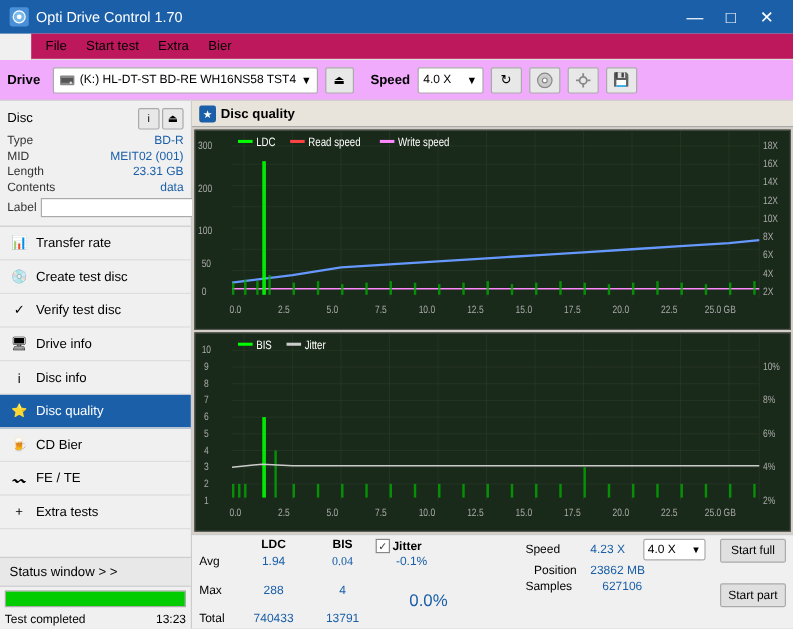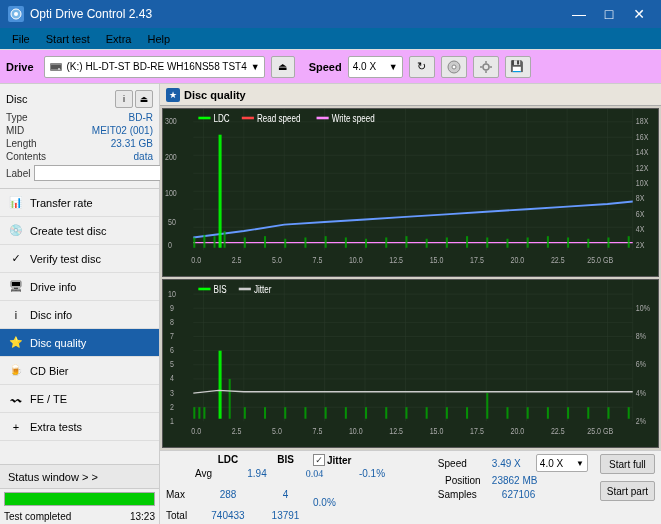--- a/index.html
+++ b/index.html
@@ -6,21 +6,21 @@
     body { width: 661px; height: 524px; font-family: 'Segoe UI', Tahoma, sans-serif; font-size: 11px; background: #f0f0f0; overflow: hidden; }
 
     
     .titlebar { background: #1a5fa8; color: white; height: 28px; display: flex; align-items: center; justify-content: space-between; padding: 0 8px; font-size: 12px; }
     .titlebar-left { display: flex; align-items: center; gap: 6px; }
     .titlebar-icon { width: 16px; height: 16px; background: #4a90d9; border-radius: 2px; display: flex; align-items: center; justify-content: center; }
     .titlebar-controls { display: flex; gap: 2px; }
     .titlebar-btn { width: 28px; height: 20px; display: flex; align-items: center; justify-content: center; cursor: pointer; border-radius: 2px; font-size: 14px; color: white; }
 
     
-    .menubar { background: #0369a1; height: 22px; display: flex; align-items: center; padding: 0 4px; border-bottom: 1px solid #ddd; }
+    .menubar { background: #be185d; height: 22px; display: flex; align-items: center; padding: 0 4px; border-bottom: 1px solid #ddd; margin-left: 26px; }
     .menu-item { padding: 2px 8px; cursor: pointer; font-size: 11px; border-radius: 2px; }
 
     
     .toolbar { background: #f0abfc; height: 34px; display: flex; align-items: center; padding: 0 6px; gap: 6px; border-bottom: 1px solid #ccc; }
     .toolbar-label { font-size: 11px; font-weight: bold; margin-right: 4px; }
     .drive-select { height: 22px; font-size: 11px; border: 1px solid #aaa; background: white; display: flex; align-items: center; padding: 0 4px; gap: 4px; border-radius: 2px; min-width: 200px; }
     .eject-btn { width: 24px; height: 22px; background: #e8e8e8; border: 1px solid #aaa; border-radius: 2px; display: flex; align-items: center; justify-content: center; cursor: pointer; font-size: 10px; }
     .speed-label { font-size: 11px; font-weight: bold; margin-left: 8px; }
     .speed-select { height: 22px; font-size: 11px; border: 1px solid #aaa; background: white; padding: 0 4px; border-radius: 2px; width: 55px; display: flex; align-items: center; justify-content: space-between; }
     .toolbar-icon-btn { width: 26px; height: 22px; background: #e8e8e8; border: 1px solid #aaa; border-radius: 2px; display: flex; align-items: center; justify-content: center; cursor: pointer; }
@@ -66,48 +66,48 @@
     
     .charts { flex: 1; display: flex; flex-direction: column; padding: 2px; gap: 2px; }
     
     
     .chart-wrapper { background: #1a2a1a; border: 1px solid #555; position: relative; flex: 1; }
 
     
     .stats-bar { background: #f0f0f0; border-top: 1px solid #ccc; padding: 3px 6px; display: flex; gap: 8px; align-items: flex-start; }
     .checkbox-box { width: 12px; height: 12px; border: 1px solid #888; background: white; display: flex; align-items: center; justify-content: center; font-size: 9px; color: #333; }
 
-    .action-btns { display: flex; flex-direction: column; gap: 7px; margin-left: 4px; }
+    .action-btns { display: flex; flex-direction: column; gap: 17px; margin-left: 4px; }
     .action-btn { height: 20px; background: #e0e0e0; border: 1px solid #aaa; border-radius: 2px; font-size: 10px; cursor: pointer; padding: 0 6px; white-space: nowrap; }
   </style>
 </head>
 <body>
 
 <div class="titlebar">
   <div class="titlebar-left">
     <div class="titlebar-icon">
       <svg width="12" height="12" viewBox="0 0 12 12">
           <circle cx="6" cy="6" r="5" fill="#7ab8e8" stroke="white" stroke-width="1"></circle>
           <circle cx="6" cy="6" r="2" fill="white"></circle>
         </svg>
     </div>
-    <span>Opti Drive Control 2.43</span>
+    <span>Opti Drive Control 1.70</span>
   </div>
   <div class="titlebar-controls">
     <div class="titlebar-btn">—</div>
     <div class="titlebar-btn">□</div>
     <div class="titlebar-btn close">✕</div>
   </div>
 </div>
 
 <div class="menubar">
   <span class="menu-item">File</span>
   <span class="menu-item">Start test</span>
   <span class="menu-item">Extra</span>
-  <span class="menu-item">Help</span>
+  <span class="menu-item">Bier</span>
 </div>
 
 <div class="toolbar">
   <span class="toolbar-label">Drive</span>
   <div class="drive-select">
     <svg width="14" height="14" viewBox="0 0 14 14">
         <rect x="1" y="3" width="12" height="8" rx="1" fill="#888"></rect>
         <rect x="2" y="5" width="10" height="4" rx="0.5" fill="#555"></rect>
         <circle cx="10" cy="9" r="1" fill="#ddd"></circle>
       </svg>
@@ -427,44 +427,44 @@
         <div style="display:flex;margin-left:32px;gap:0;">
           <span style="width:60px;text-align:center;font-size:10px;font-weight:bold;">LDC</span>
           <span style="width:55px;text-align:center;font-size:10px;font-weight:bold;">BIS</span>
           <div style="display:flex;align-items:center;gap:2px;">
             <div class="checkbox-box">✓</div>
             <span style="font-size:10px;font-weight:bold;">Jitter</span>
           </div>
         </div>
 
         <div style="display:flex;align-items:center;gap:0;">
-          <span style="width:32px;font-size:10px;margin-left:29px;">Avg</span>
+          <span style="width:32px;font-size:10px;">Avg</span>
           <span style="width:60px;text-align:center;color:#1a5fa8;font-size:10px;">1.94</span>
           <span style="width:55px;text-align:center;color:#1a5fa8;font-size:10px;font-family:Liberation Serif, serif;">0.04</span>
           <span style="width:60px;text-align:center;color:#1a5fa8;font-size:10px;">-0.1%</span>
         </div>
 
         <div style="display:flex;align-items:center;gap:0;">
           <span style="width:32px;font-size:10px;">Max</span>
           <span style="width:60px;text-align:center;color:#1a5fa8;font-size:10px;">288</span>
           <span style="width:55px;text-align:center;color:#1a5fa8;font-size:10px;">4</span>
-          <span style="width:60px;text-align:left;color:#1a5fa8;font-size:10px;margin-top:16px;">0.0%</span>
+          <span style="width:60px;text-align:right;color:#1a5fa8;font-size:14px;margin-top:16px;">0.0%</span>
         </div>
 
         <div style="display:flex;align-items:flex-start;gap:0;">
           <span style="width:32px;font-size:10px;">Total</span>
           <span style="width:60px;text-align:center;color:#1a5fa8;font-size:10px;">740433</span>
           <span style="width:55px;text-align:center;color:#1a5fa8;font-size:10px;">13791</span>
         </div>
       </div>
 
       <div style="display:flex;flex-direction:column;gap:3px;min-width:140px;">
         <div style="display:flex;align-items:center;gap:4px;">
           <span style="font-size:10px;width:50px;">Speed</span>
-          <span style="color:#1a5fa8;font-size:10px;width:40px;">3.49 X</span>
+          <span style="color:#1a5fa8;font-size:10px;width:40px;">4.23 X</span>
           <div style="height:18px;width:52px;border:1px solid #aaa;background:white;display:flex;align-items:center;padding:0 3px;justify-content:space-between;border-radius:2px;font-size:10px;cursor:pointer;">
             <span>4.0 X</span>
             <span style="font-size:8px;">▼</span>
           </div>
         </div>
         <div style="display:flex;align-items:center;gap:4px;text-align:center;">
           <span style="font-size:10px;width:50px;">Position</span>
           <span style="color:#1a5fa8;font-size:10px;">23862 MB</span>
         </div>
         <div style="display:flex;align-items:center;gap:14px;">

